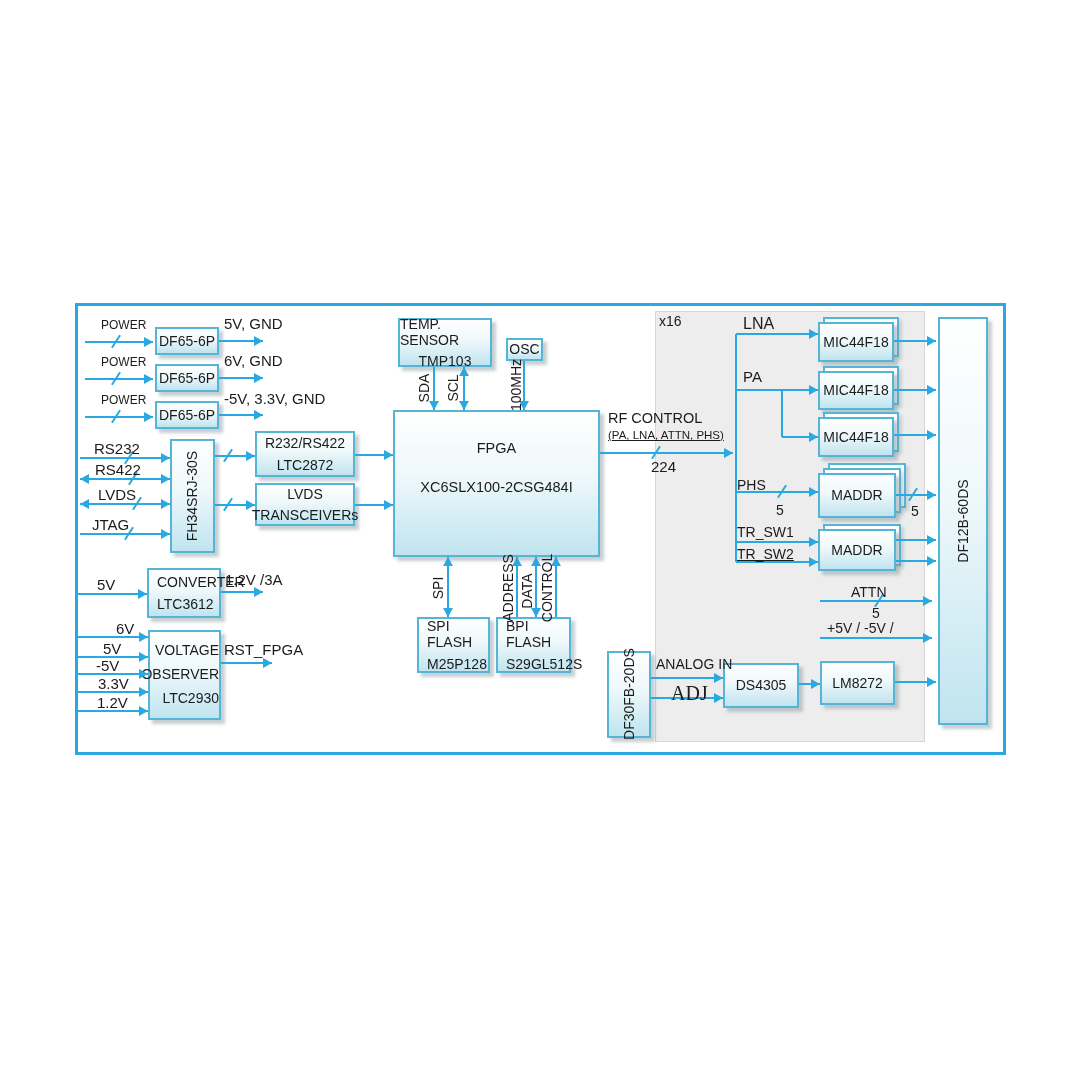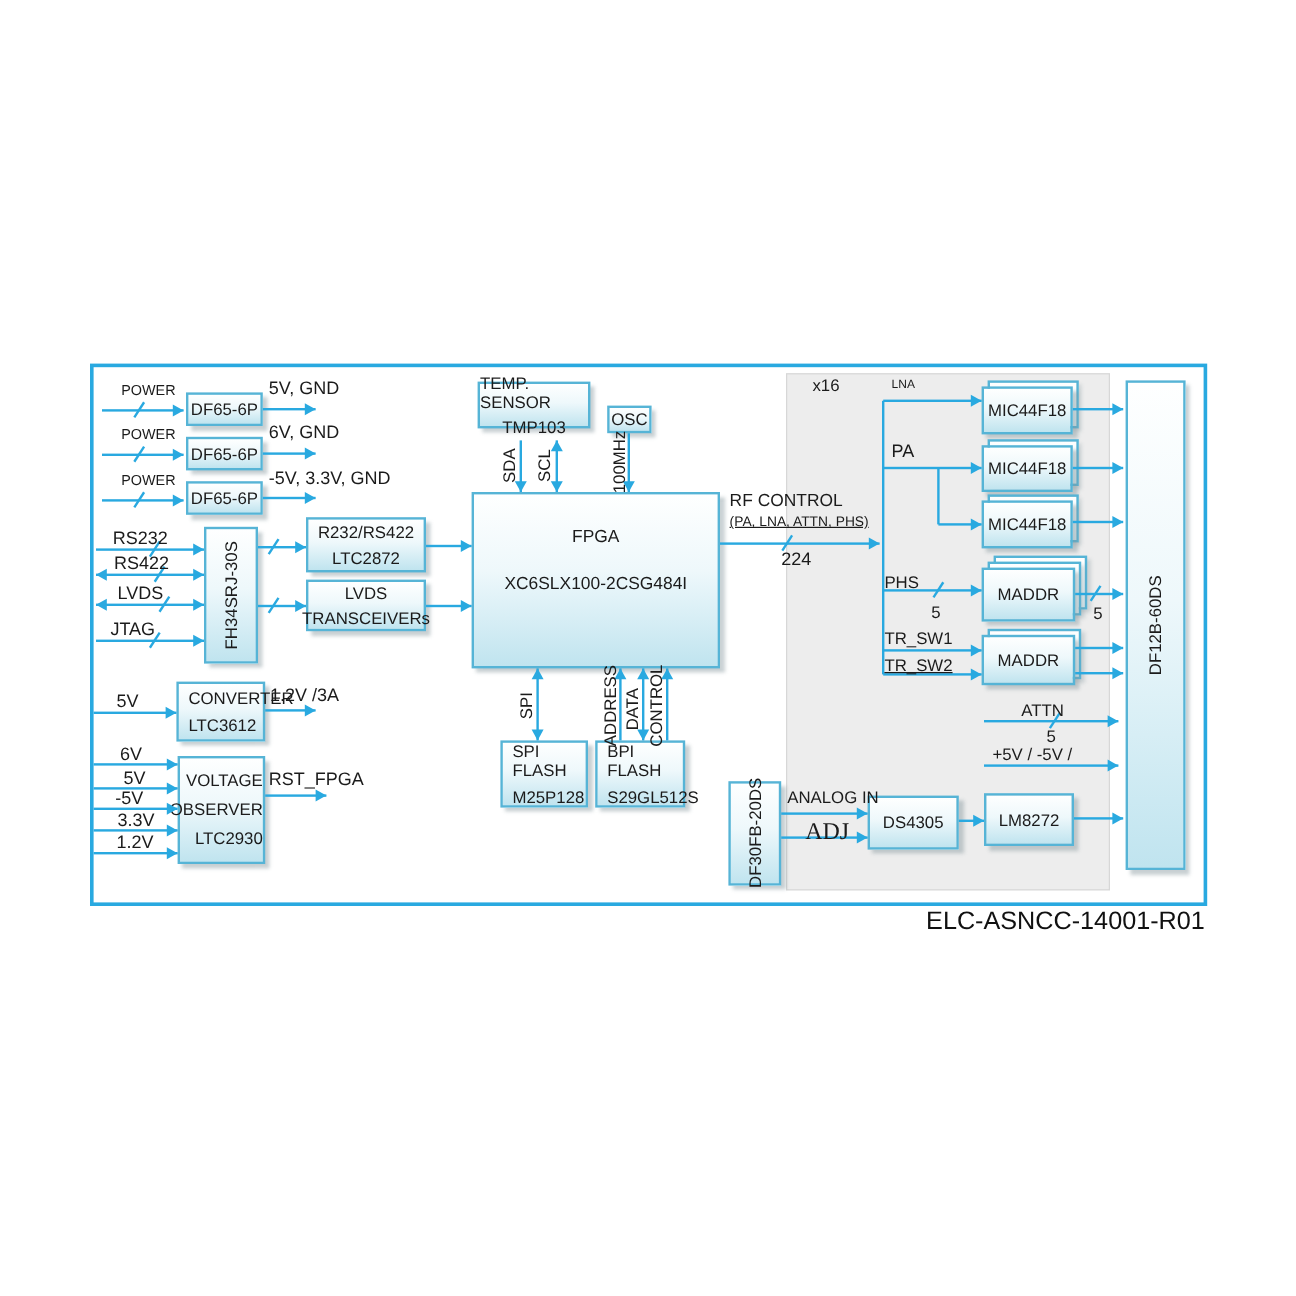--- a/index.html
+++ b/index.html
@@ -73,21 +73,21 @@
           <span>LTC3612</span>
         </div>
       </div>
       <div class="block spread" style="left: 148px; top: 630px; width: 73px; height: 90px;">
         <div class="blabel">
           <span>VOLTAGE</span>
           <span>OBSERVER</span>
           <span>LTC2930</span>
         </div>
       </div>
-      <div class="block" style="left: 398px; top: 318px; width: 94px; height: 39px;">
+      <div class="block" style="left: 398px; top: 318px; width: 94px; height: 49px;">
         <div class="blabel">
           <span>TEMP. SENSOR</span>
           <span>TMP103</span>
         </div>
       </div>
       <div class="block" style="left: 506px; top: 338px; width: 37px; height: 23px;">
         <div class="blabel">
           <span>OSC</span>
         </div>
       </div>
@@ -281,44 +281,43 @@
       <div class="label" style="left: 101px; top: 393px; font-size: 12px;">POWER</div>
       <div class="label" style="left: 224px; top: 315px;">5V, GND</div>
       <div class="label" style="left: 224px; top: 352px;">6V, GND</div>
       <div class="label" style="left: 224px; top: 390px;">-5V, 3.3V, GND</div>
       <div class="label" style="left: 94px; top: 440px;">RS232</div>
       <div class="label" style="left: 95px; top: 461px;">RS422</div>
       <div class="label" style="left: 98px; top: 486px;">LVDS</div>
       <div class="label" style="left: 92px; top: 516px;">JTAG</div>
       <div class="label" style="left: 97px; top: 576px;">5V</div>
       <div class="label" style="left: 225px; top: 571px;">1.2V /3A</div>
-      <div class="label" style="left: 100px; top: 620px;">6V</div>
+      <div class="label" style="left: 116px; top: 620px;">6V</div>
       <div class="label" style="left: 103px; top: 640px;">5V</div>
       <div class="label" style="left: 96px; top: 657px;">-5V</div>
       <div class="label" style="left: 98px; top: 675px;">3.3V</div>
       <div class="label" style="left: 97px; top: 694px;">1.2V</div>
       <div class="label" style="left: 224px; top: 641px;">RST_FPGA</div>
       <div class="label rot" style="left: 424px; top: 388px; font-size: 14px;">SDA</div>
       <div class="label rot" style="left: 453px; top: 388px; font-size: 14px;">SCL</div>
       <div class="label rot" style="left: 516px; top: 385px; font-size: 14px;">100MHz</div>
       <div class="label rot" style="left: 438px; top: 588px; font-size: 14px;">SPI</div>
       <div class="label rot" style="left: 508px; top: 588px; font-size: 14px;">ADDRESS</div>
       <div class="label rot" style="left: 527px; top: 591px; font-size: 14px;">DATA</div>
       <div class="label rot" style="left: 547px; top: 588px; font-size: 14px;">CONTROL</div>
       <div class="label" style="left: 608px; top: 410px; font-size: 14.5px;">RF CONTROL</div>
       <div class="label" style="left: 608px; top: 429px; font-size: 11.5px; text-decoration: underline;">(PA, LNA, ATTN, PHS)</div>
       <div class="label" style="left: 651px; top: 458px;">224</div>
-      <div class="label" style="left: 659px; top: 313px; font-size: 14px; margin-left: 18px;">x16</div>
-      <div class="label" style="left: 743px; top: 315px; font-size: 10px;">LNA</div>
+      <div class="label" style="left: 659px; top: 313px; font-size: 14px;">x16</div>
+      <div class="label" style="left: 743px; top: 315px; font-size: 16px;">LNA</div>
       <div class="label" style="left: 743px; top: 368px; font-size: 15px;">PA</div>
       <div class="label" style="left: 737px; top: 477px; font-size: 14px;">PHS</div>
       <div class="label" style="left: 776px; top: 502px; font-size: 14px;">5</div>
       <div class="label" style="left: 911px; top: 503px; font-size: 14px;">5</div>
       <div class="label" style="left: 737px; top: 524px; font-size: 14px;">TR_SW1</div>
       <div class="label" style="left: 737px; top: 546px; font-size: 14px; text-decoration: underline;">TR_SW2</div>
       <div class="label" style="left: 851px; top: 584px; font-size: 14px;">ATTN</div>
       <div class="label" style="left: 872px; top: 605px; font-size: 14px;">5</div>
       <div class="label" style="left: 827px; top: 620px; font-size: 14px;">+5V / -5V /</div>
       <div class="label" style="left: 656px; top: 656px; font-size: 14px;">ANALOG IN</div>
       <div class="label" style="left: 671px; top: 682px; font-size: 20px; font-family: Liberation Serif, serif;">ADJ</div>
     </div>
-  <div id="title">ELC-ASNCC-14001-R01</div>
 </div>
 
 </body></html>

